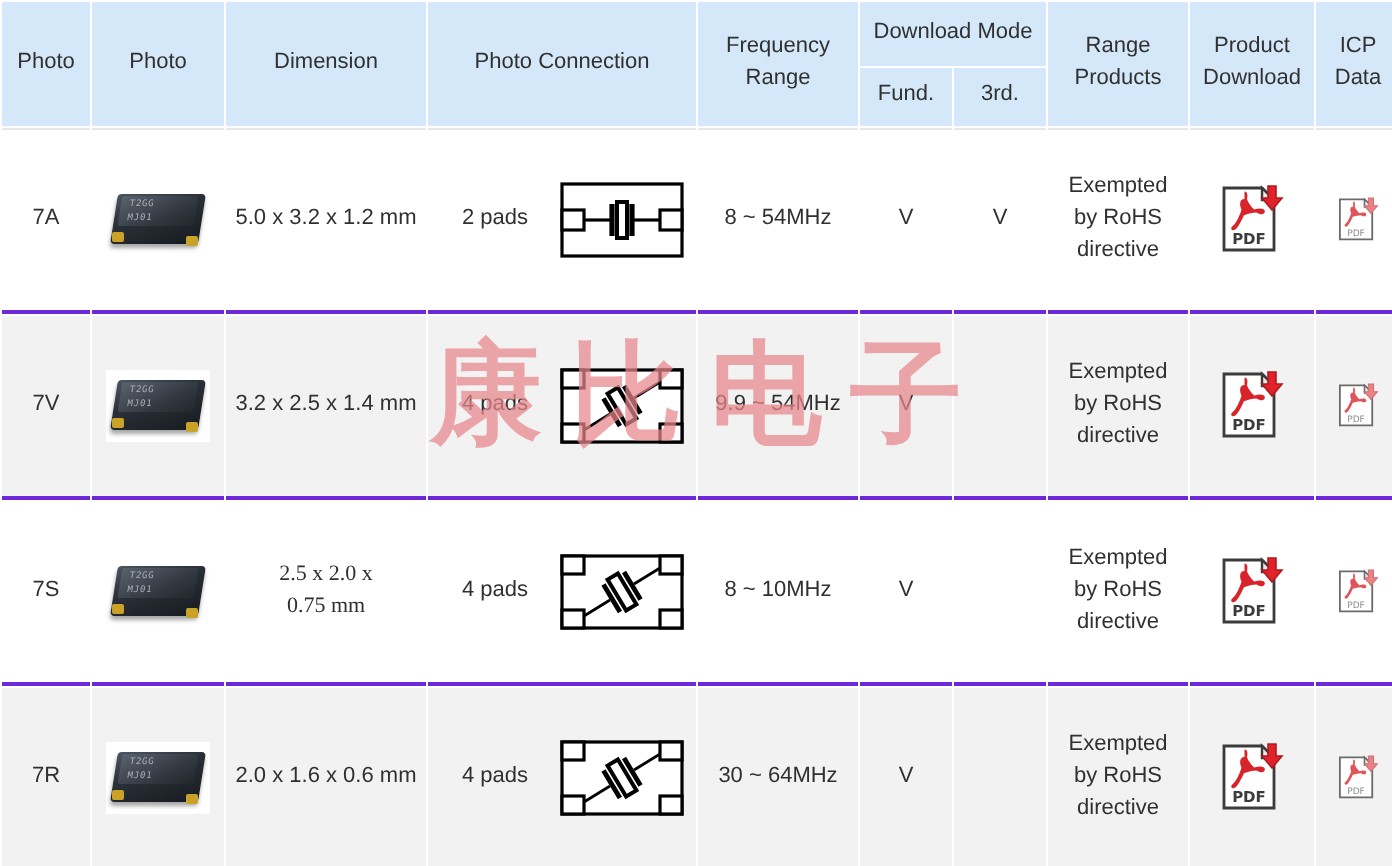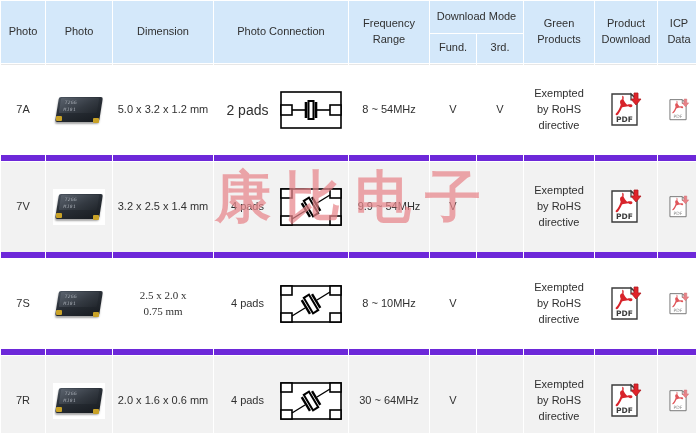--- a/index.html
+++ b/index.html
@@ -33,21 +33,21 @@
     background:#d4e8fa;
     height:62px;
     color:#333333;
     font-size:11.5px;
   }
   thead th.sub{height:28px;}
   thead th.vib-top{height:30px;}
 
   tbody tr.r-odd td{background:#ffffff;}
   tbody tr.r-even td{background:#f2f2f2;}
-  tbody td{height:90px;border-bottom:6px solid #6d28d9;}
+  tbody td{height:90px;border-bottom:2px solid #6d28d9;}
   tbody tr:first-child td{border-top:1px solid #e7e7e7;}
 
   td.series-cell{font-size:11.5px;color:#333;}
   td.dim-cell{font-size:11px;color:#3a3a3a;padding:0 6px;}
   td.freq-cell{font-size:11px;}
   td.vib-cell{font-size:12px;color:#555;}
   td.green-cell{font-size:10.5px;color:#2f2f2f;line-height:1.5;}
 
   
   .photo{
@@ -124,21 +124,21 @@
     </colgroup>
 
     <thead>
       <tr>
         <th rowspan="2">Photo</th>
         <th rowspan="2">Photo</th>
         <th rowspan="2">Dimension</th>
         <th rowspan="2">Photo Connection</th>
         <th rowspan="2">Frequency Range</th>
         <th colspan="2" class="vib-top">Download Mode</th>
-        <th rowspan="2">Green Products</th>
+        <th rowspan="2">Range Products</th>
         <th rowspan="2">Product Download</th>
         <th rowspan="2">ICP Data</th>
       </tr>
       <tr>
         <th class="sub">Fund.</th>
         <th class="sub">3rd.</th>
       </tr>
     </thead>
 
     <tbody>
@@ -149,21 +149,21 @@
           <span class="photo">
             <span class="body"></span>
               <span class="top"></span>
             <span class="txt">T2GG<br>MJ01</span>
             <span class="pad p1"></span>
               <span class="pad p2"></span>
           </span>
         </td>
         <td class="dim-cell">5.0 x 3.2 x 1.2 mm</td>
         <td>
-          <span style="display:inline-block;vertical-align:middle;font-size:14px;width:56px;text-align:center;">2 pads</span>
+          <span style="display:inline-block;vertical-align:middle;font-size:11px;width:56px;text-align:center;">2 pads</span>
           <svg class="lead" style="display:inline-block;vertical-align:middle;" width="64" height="48" viewBox="0 0 64 48">
             <rect x="2" y="6" width="60" height="36" fill="#ffffff" stroke="#000000" stroke-width="1.6"></rect>
             <rect x="2" y="19" width="11" height="10" fill="#ffffff" stroke="#000000" stroke-width="1.6"></rect>
             <rect x="51" y="19" width="11" height="10" fill="#ffffff" stroke="#000000" stroke-width="1.6"></rect>
             <line x1="13" y1="24" x2="27" y2="24" stroke="#000000" stroke-width="1.6"></line>
             <line x1="37" y1="24" x2="51" y2="24" stroke="#000000" stroke-width="1.6"></line>
             <line x1="27" y1="16" x2="27" y2="32" stroke="#000000" stroke-width="2.6"></line>
             <line x1="37" y1="16" x2="37" y2="32" stroke="#000000" stroke-width="2.6"></line>
             <rect x="29.5" y="15" width="5" height="18" fill="#ffffff" stroke="#000000" stroke-width="2"></rect>
           </svg>

